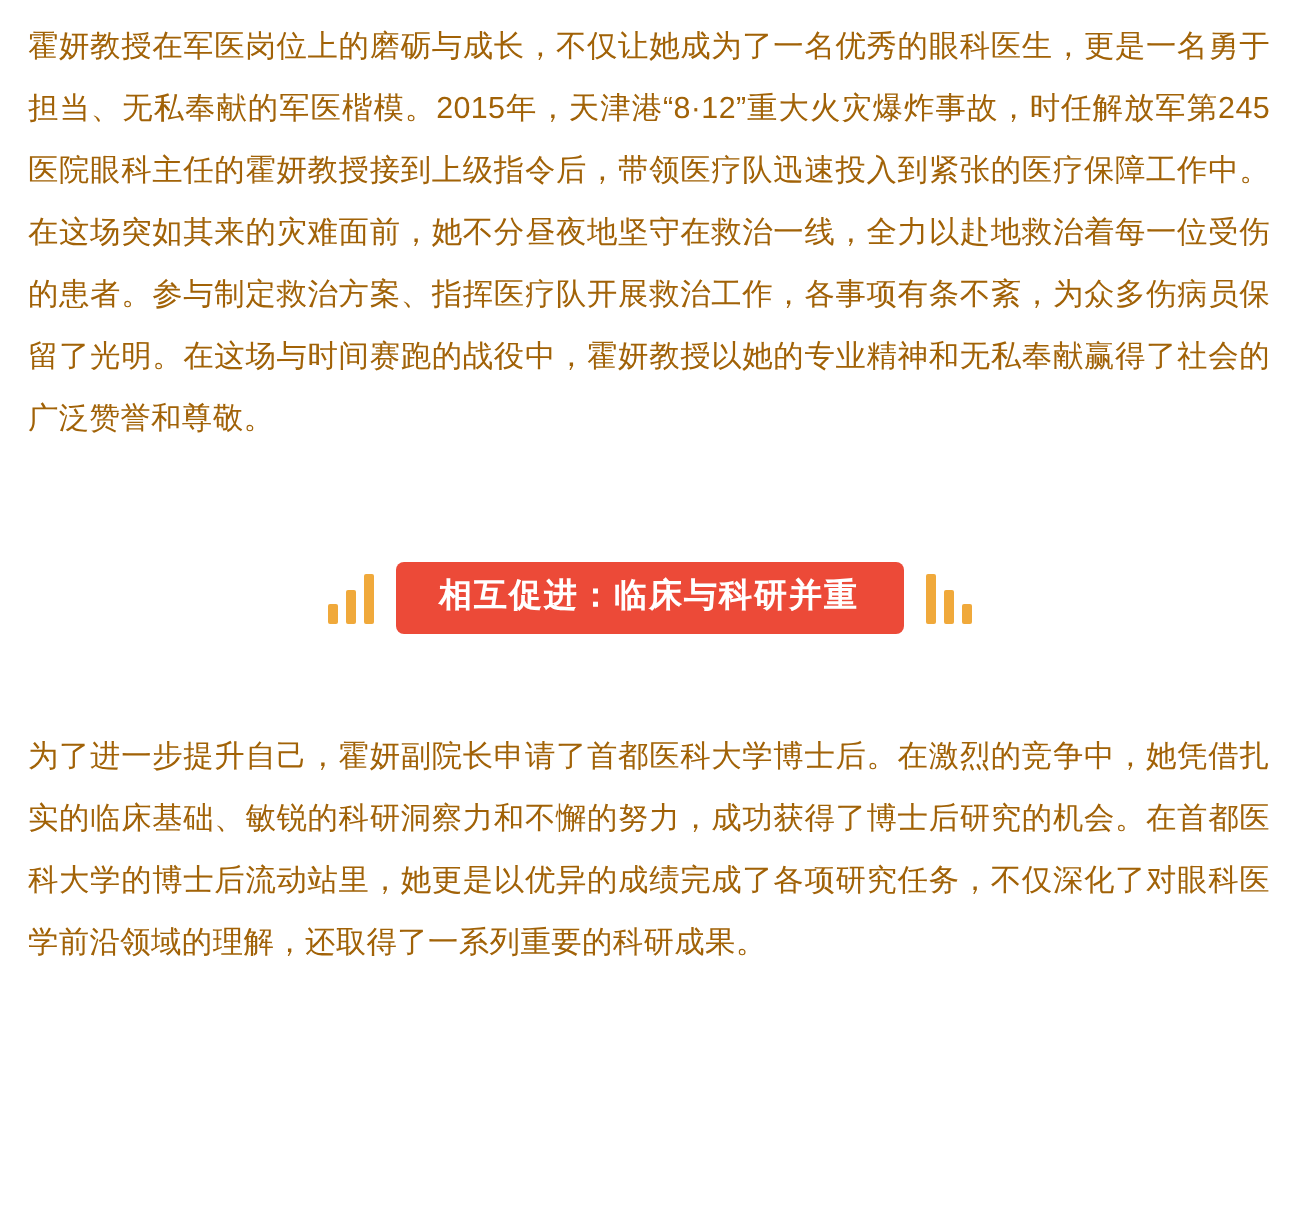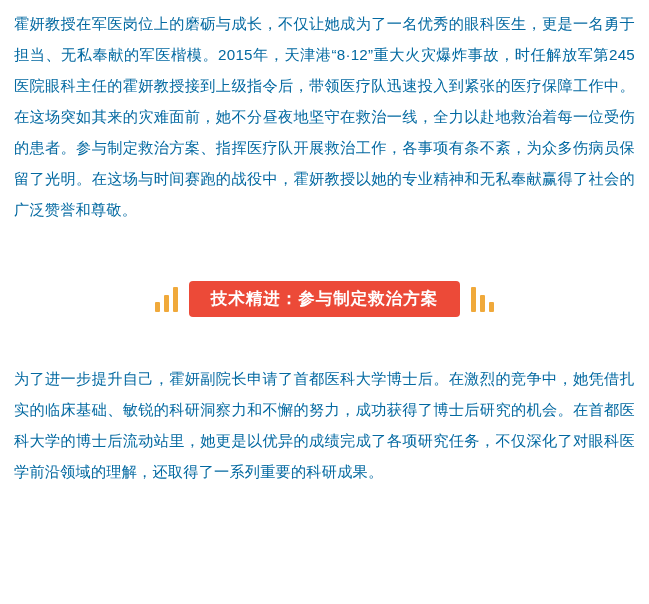--- a/index.html
+++ b/index.html
@@ -19,21 +19,21 @@
     height: 604px;
     box-sizing: border-box;
     padding: 0 14px;
     position: relative;
   }
   .para {
     font-size: 15.2px;
     line-height: 31px;
     letter-spacing: 0.2px;
     text-align: justify;
-    color: #0369a1;
+    color: #a16207;
     margin: 0;
   }
   .para-1 {
     padding-top: 8px;
   }
   .heading-wrap {
     display: flex;
     align-items: center;
     justify-content: center;
     margin-top: 56px;
@@ -82,21 +82,21 @@
 <div class="page">
 
   <p class="para para-1">霍妍教授在军医岗位上的磨砺与成长，不仅让她成为了一名优秀的眼科医生，更是一名勇于担当、无私奉献的军医楷模。2015年，天津港“8·12”重大火灾爆炸事故，时任解放军第245医院眼科主任的霍妍教授接到上级指令后，带领医疗队迅速投入到紧张的医疗保障工作中。在这场突如其来的灾难面前，她不分昼夜地坚守在救治一线，全力以赴地救治着每一位受伤的患者。参与制定救治方案、指挥医疗队开展救治工作，各事项有条不紊，为众多伤病员保留了光明。在这场与时间赛跑的战役中，霍妍教授以她的专业精神和无私奉献赢得了社会的广泛赞誉和尊敬。</p>
 
   <div class="heading-wrap">
     <span class="heading-deco deco-left">
       <span></span>
         <span></span>
         <span></span>
     </span>
-    <span class="heading-pill">技术精进：参与制定救治方案</span>
+    <span class="heading-pill">相互促进：临床与科研并重</span>
     <span class="heading-deco deco-right">
       <span></span>
         <span></span>
         <span></span>
     </span>
   </div>
 
 
   <p class="para para-3">为了进一步提升自己，霍妍副院长申请了首都医科大学博士后。在激烈的竞争中，她凭借扎实的临床基础、敏锐的科研洞察力和不懈的努力，成功获得了博士后研究的机会。在首都医科大学的博士后流动站里，她更是以优异的成绩完成了各项研究任务，不仅深化了对眼科医学前沿领域的理解，还取得了一系列重要的科研成果。</p>
 

